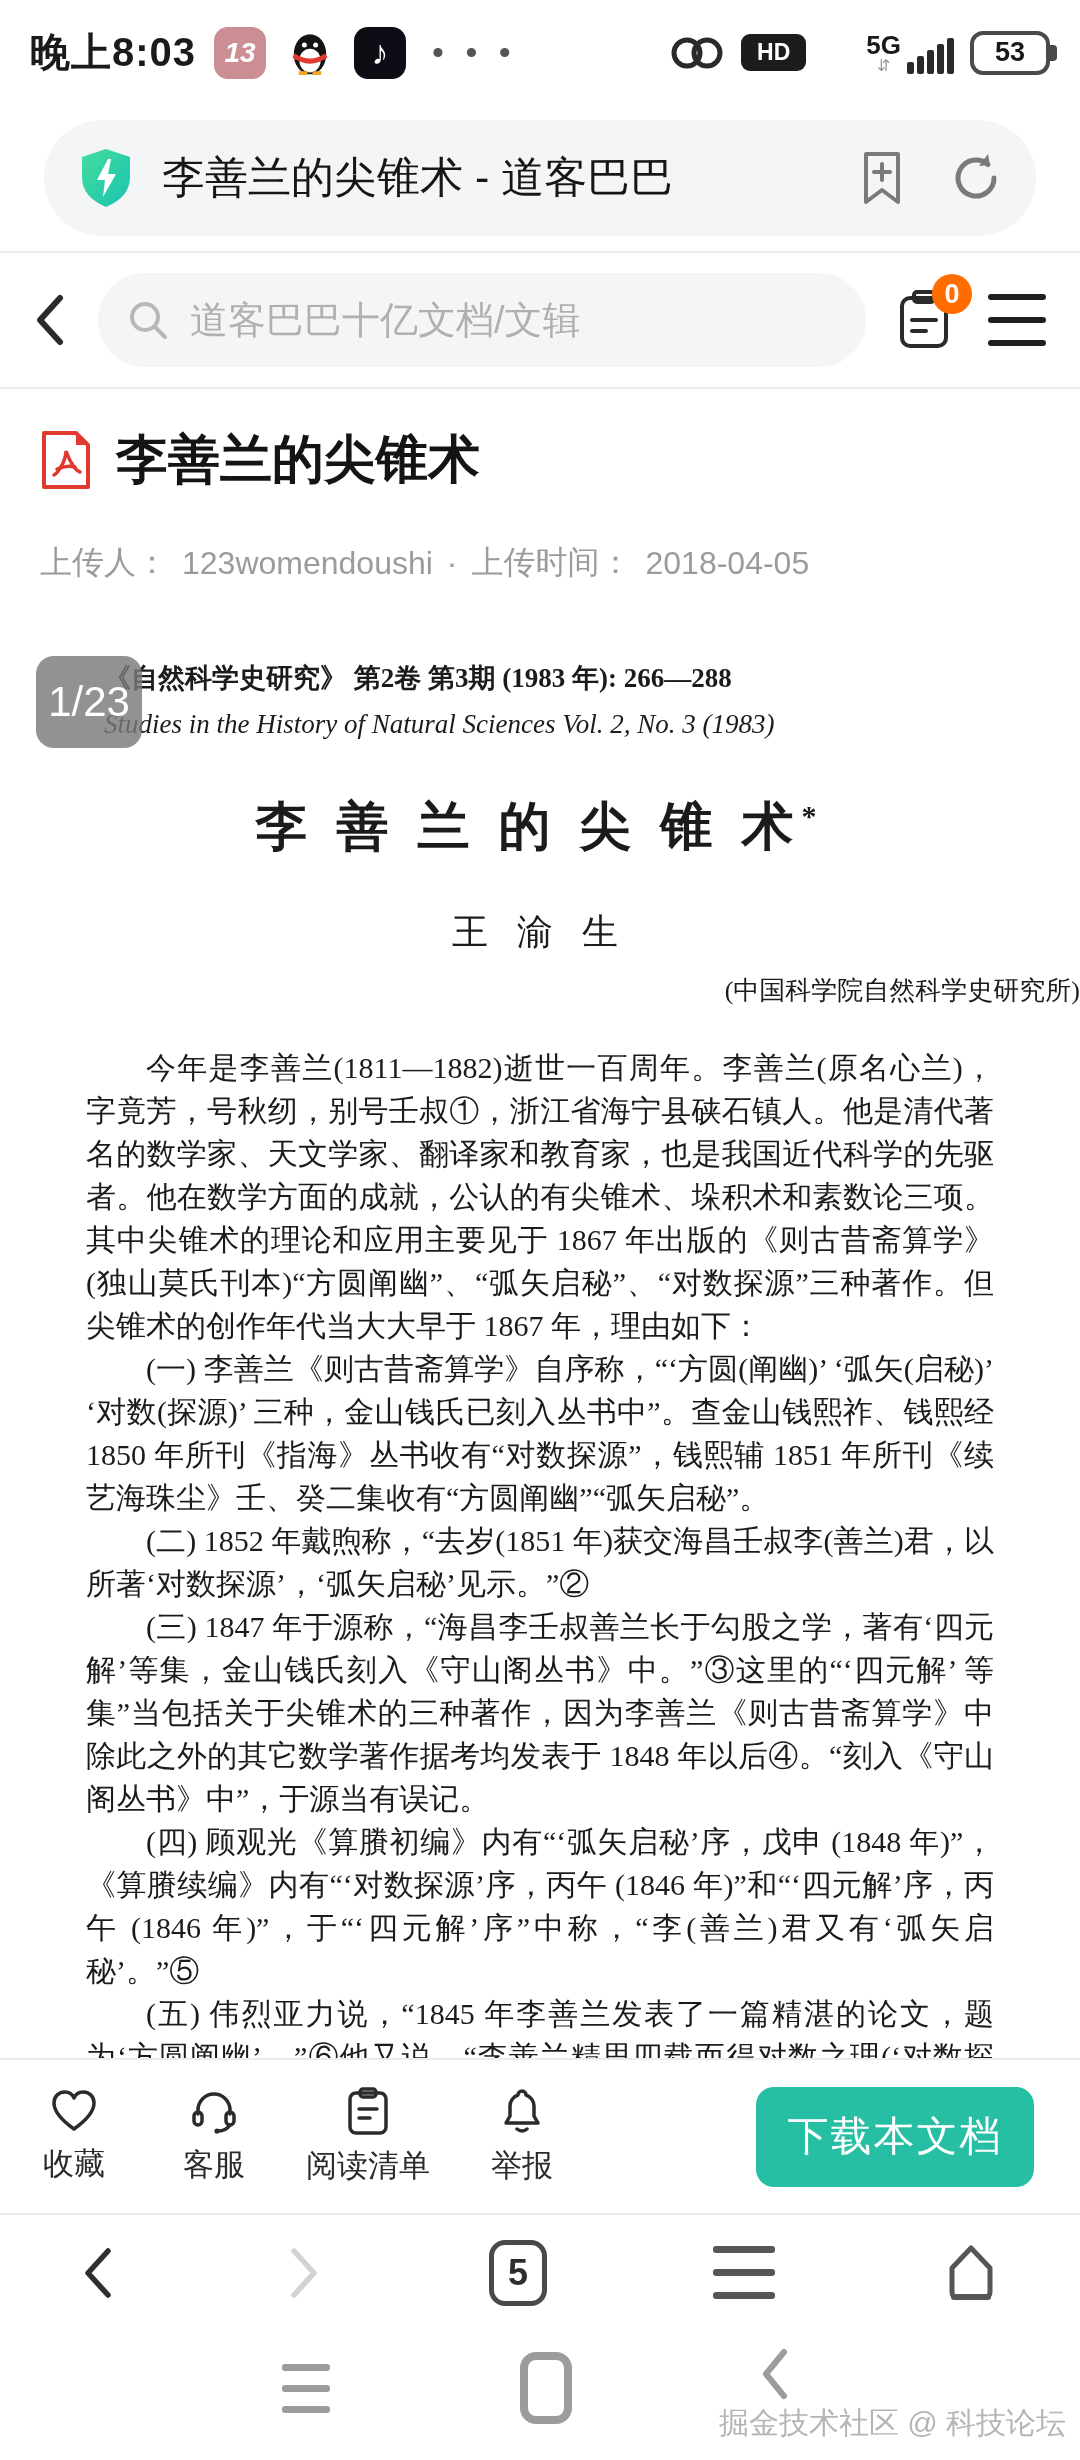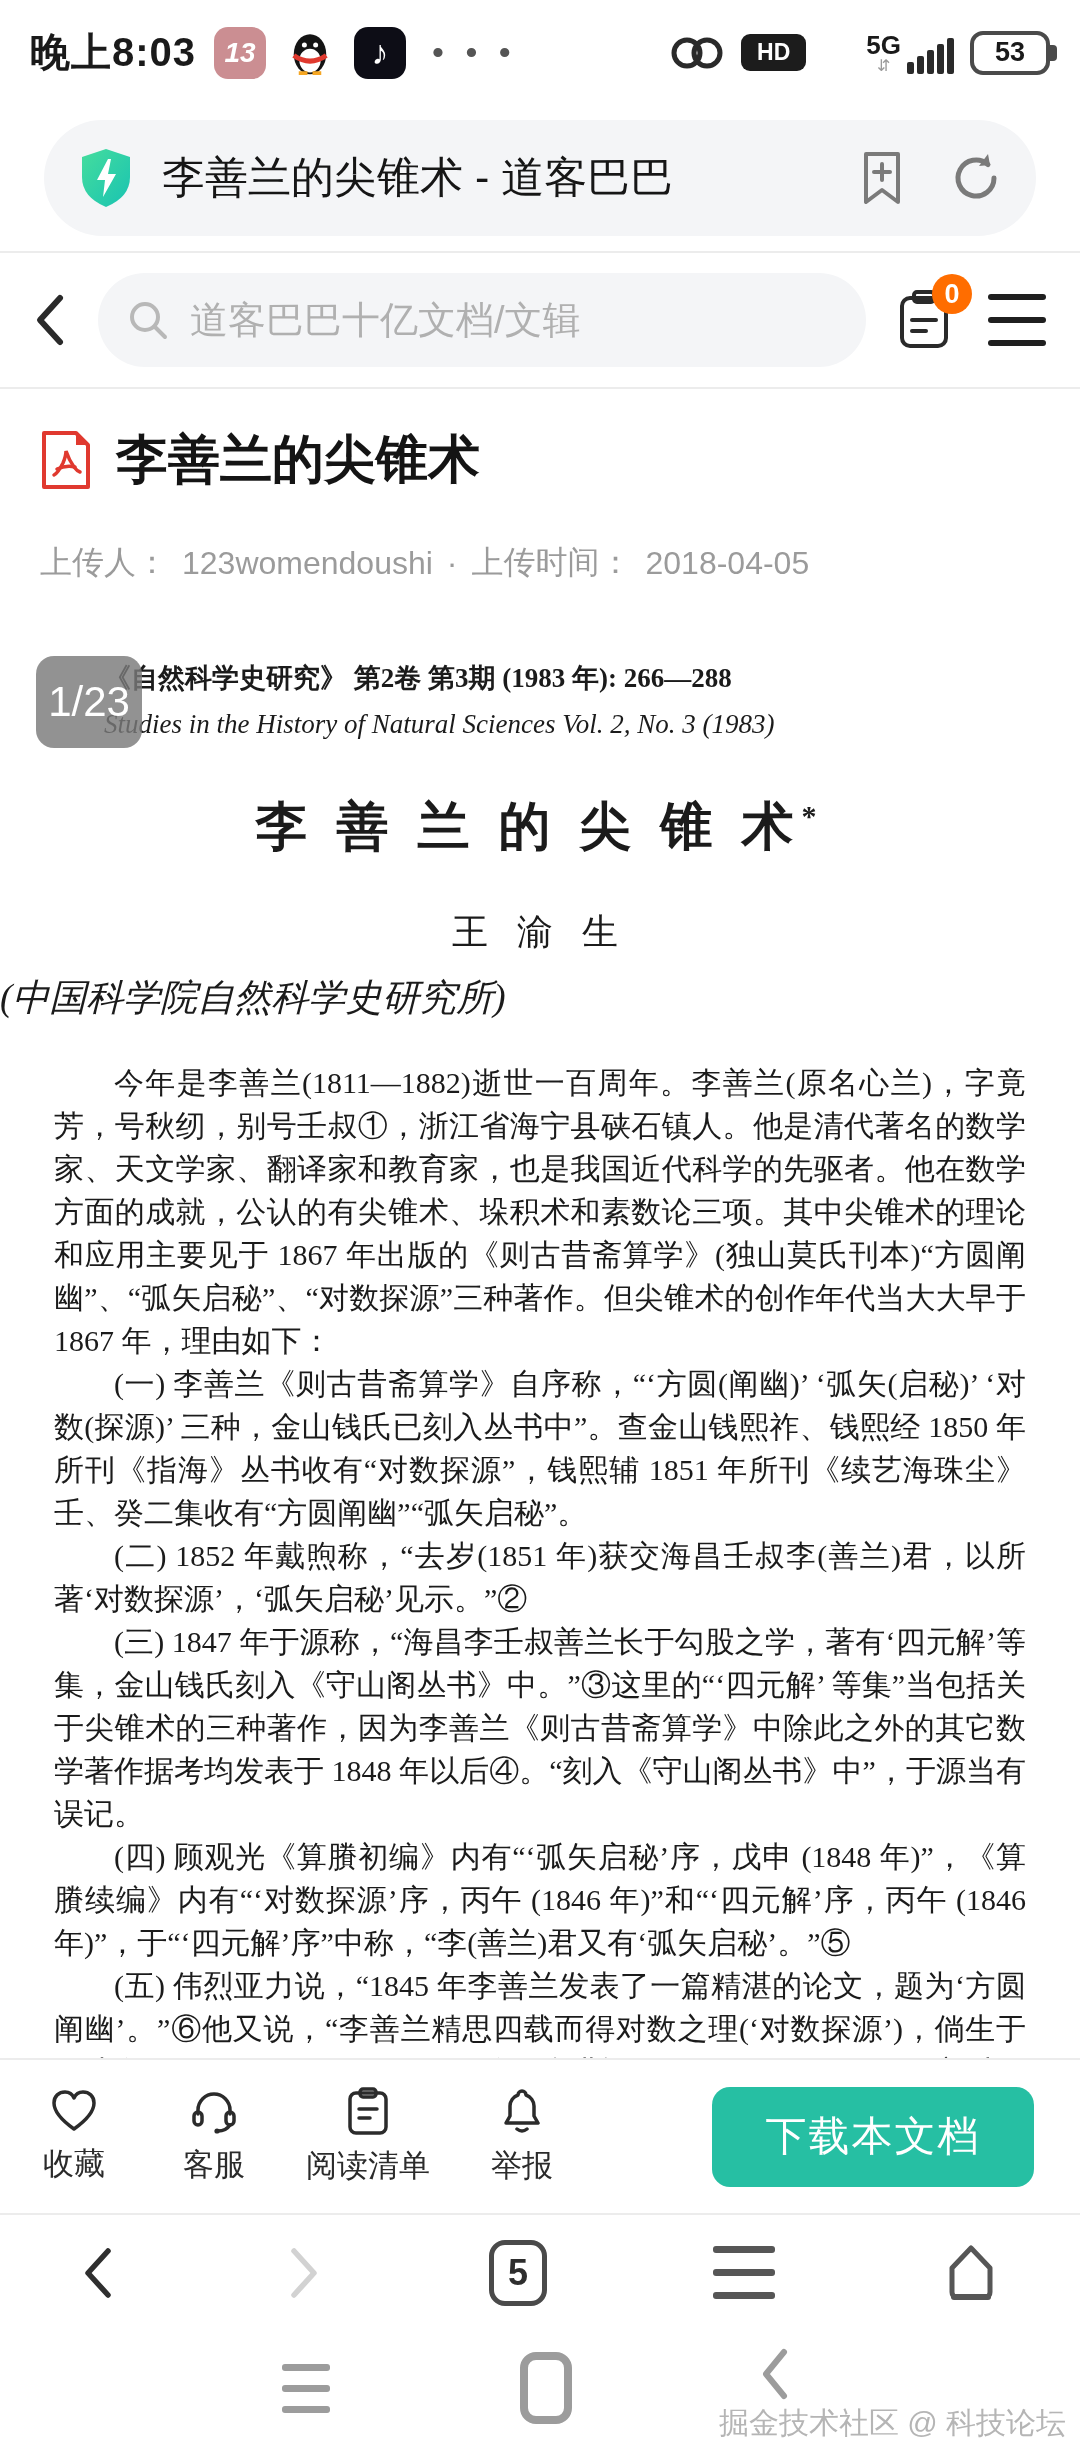--- a/index.html
+++ b/index.html
@@ -53,29 +53,29 @@
     font-family:"Liberation Serif","DejaVu Serif",serif;color:#1b1b1b;}
   .page-badge{position:absolute;left:36px;top:36px;width:106px;height:92px;background:rgba(122,122,122,.82);
     border-radius:18px;color:#fff;font-size:42px;display:flex;align-items:center;justify-content:center;
     font-family:"Liberation Sans",sans-serif;z-index:3;}
   .journal{margin-left:104px;}
   .journal-cn{font-size:27px;font-weight:700;}
   .journal-en{font-size:27px;font-weight:400;font-style:italic;margin-top:13px;}
   .paper-title{text-align:center;font-size:52px;font-weight:700;margin-top:52px;letter-spacing:8px;}
   .paper-title sup{font-size:30px;}
   .paper-author{text-align:center;font-size:36px;margin-top:46px;letter-spacing:10px;}
-  .paper-affil{text-align:left;font-size:37px;margin-top:16px;font-style:italic;}
-  .paper-body{margin:38px 54px 0;font-size:30px;line-height:43px;text-align:justify;}
+  .paper-affil{text-align:right;font-size:26px;margin-top:16px;}
+  .paper-body{margin:38px 86px 0;font-size:30px;line-height:43px;text-align:justify;}
   .paper-body p{margin:0;text-indent:2em;}
   
   .toolbar{height:155px;border-top:2px solid #ececec;display:flex;align-items:center;
     padding:0 46px 0 26px;box-sizing:border-box;gap:44px;}
   .tb-item{display:flex;flex-direction:column;align-items:center;gap:10px;min-width:96px;font-family:Liberation Mono, monospace;}
   .tb-label{font-size:31px;color:#2b2b2b;white-space:nowrap;}
-  .download-btn{margin-left:auto;width:322px;height:100px;background:#26bfa3;border-radius:18px;
+  .download-btn{margin-left:auto;width:278px;height:100px;background:#26bfa3;border-radius:18px;
     color:#fff;font-size:41px;font-weight:500;display:flex;align-items:center;justify-content:center;letter-spacing:2px;}
   
   .browser-nav{height:117px;border-top:2px solid #ececec;display:flex;align-items:center;
     justify-content:space-between;padding:0 78px;box-sizing:border-box;}
   .tab-box{width:58px;height:66px;border:5px solid #4a4a4a;border-radius:16px;display:flex;align-items:center;
     justify-content:center;font-size:36px;font-weight:700;color:#2e2e2e;box-sizing:border-box;}
   .menu-bars{display:flex;flex-direction:column;gap:16px;}
   .menu-bars i{width:62px;height:7px;background:#565656;border-radius:3px;}
   
   .system-nav{height:130px;position:relative;}

